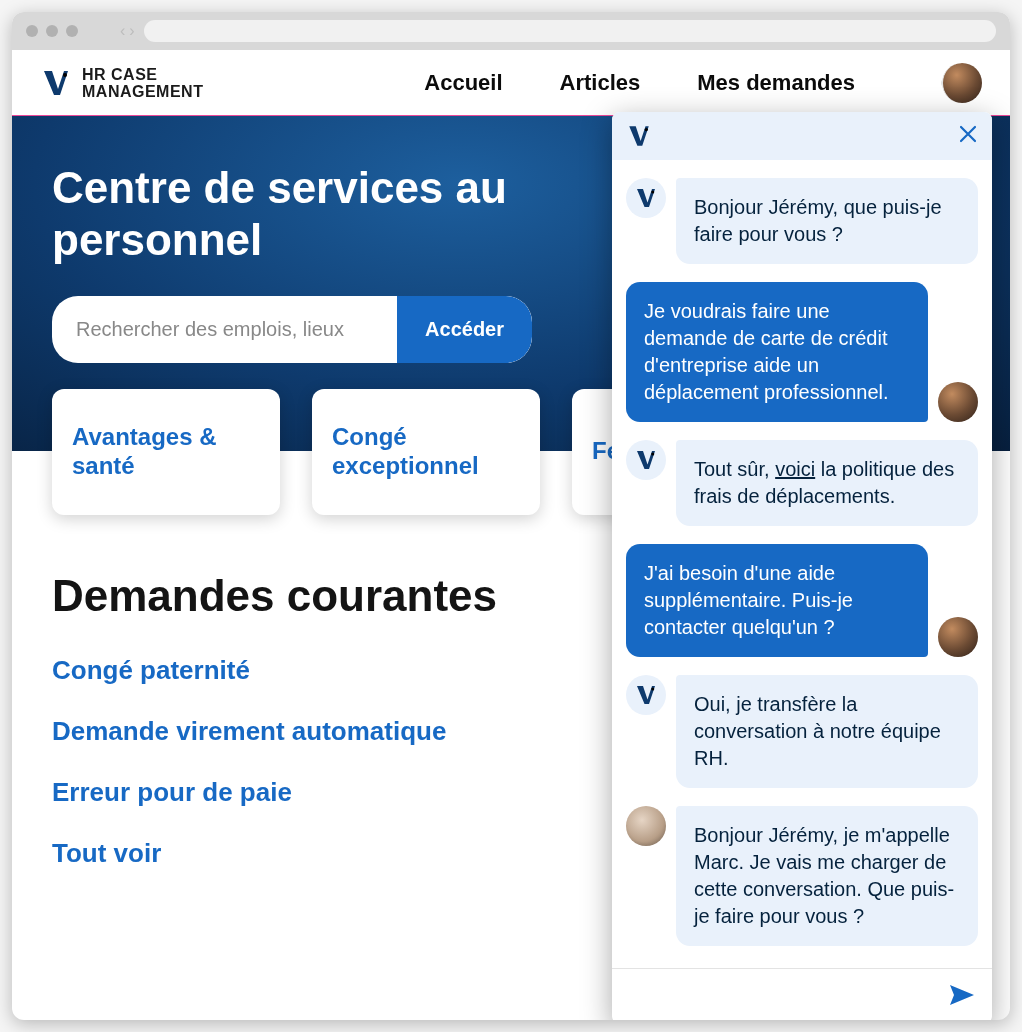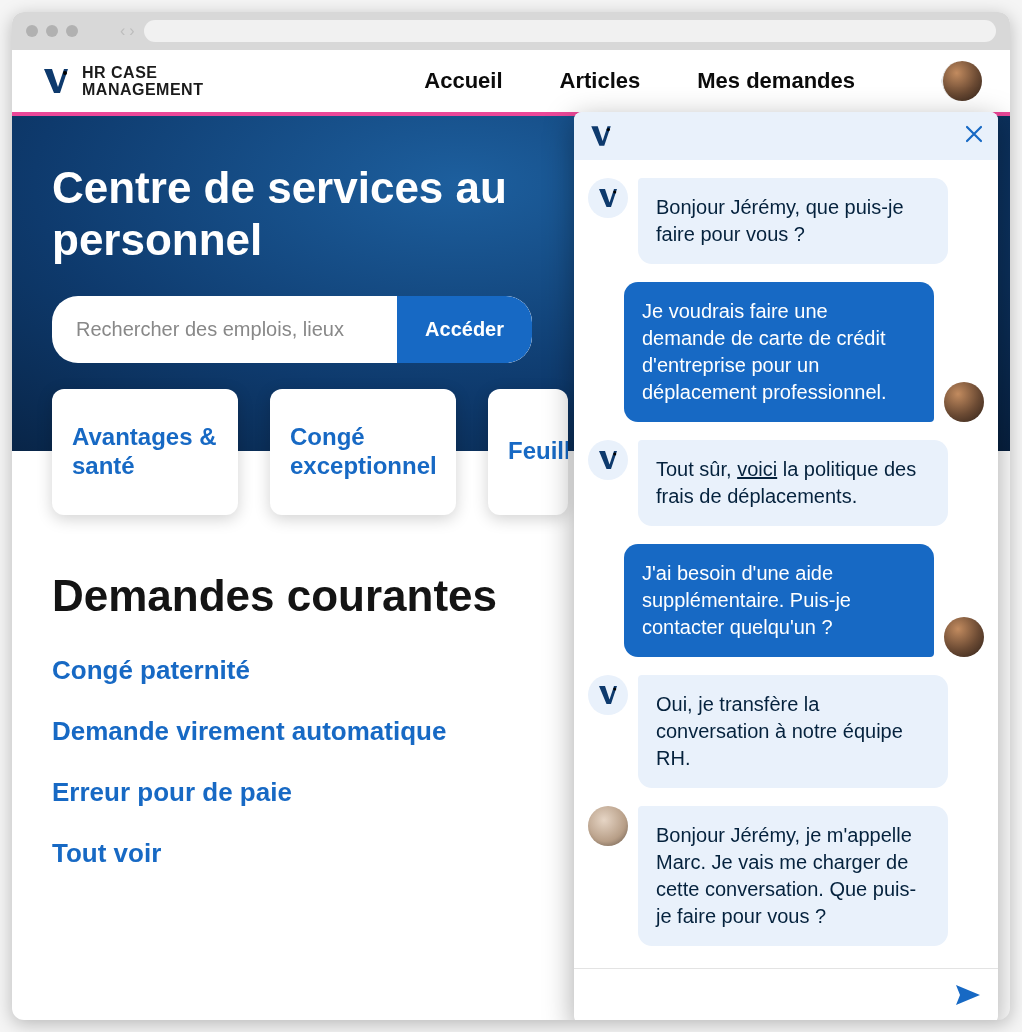--- a/index.html
+++ b/index.html
@@ -42,21 +42,21 @@
     padding: 0 10px;
     color: #b4b4b4;
   }
   .navarrows { display:flex; align-items:center; gap:4px; color:#bdbdbd; font-size:16px; position:absolute; left:108px;}
   
   .app-header {
     height: 66px;
     display: flex;
     align-items: center;
     padding: 0 28px;
-    border-bottom: 4px solid #ec4899;
+    border-bottom: 1px solid #ec4899;
   }
   .logo-mark {
     width: 32px; height: 32px;
     display:flex;align-items:center;justify-content:center;
   }
   .logo-text { font-weight: 800; font-size: 16px; line-height: 17px; color:#1b1b1b; letter-spacing:.5px; margin-left:10px;}
   .nav { margin-left: auto; display: flex; gap: 57px; align-items:center;}
   .nav a { font-weight: 700; font-size: 22px; color:#0b0b0b; text-decoration:none;}
   .avatar {
     width: 40px; height: 40px; border-radius: 50%;
@@ -94,42 +94,42 @@
   
   .cards {
     position: absolute;
     left: 40px;
     right: 10px;
     bottom: -64px;
     display: flex;
     gap: 32px;
   }
   .card {
-    width: 186px; height: 126px;
+    width: 228px; height: 126px;
     background:#fff; border-radius:12px;
     box-shadow: 0 4px 16px rgba(0,0,0,.18);
     padding: 22px 20px;
     color:#1769c4; font-size:24px; font-weight:700; line-height:1.2;
     cursor:pointer;
     display:flex; align-items:center;
   }
   .card.cut { width: 80px; overflow:hidden; white-space:nowrap;}
   
   .requests {
     margin-top: 120px;
     padding: 0 40px;
   }
   .requests h2 { font-size: 44px; font-weight:700; color:#141414; margin-bottom:34px;}
   .requests a { display:block; color:#1769c4; font-size:26px; font-weight:700; text-decoration:none; margin-bottom:30px;}
   
   .chat {
     position:absolute;
     top: 100px;
-    right: 12px;
-    width: 424px;
+    right: 18px;
+    width: 380px;
     height: 912px;
     background:#fff;
     border-radius: 8px;
     box-shadow: 0 8px 30px rgba(0,0,0,.35);
     display:flex;
     flex-direction:column;
     overflow:hidden;
   }
   .chat-header {
     height: 48px;
@@ -265,21 +265,21 @@
           <svg width="24" height="24" viewBox="0 0 32 32" class="logo-svg">
               <path d="M4 4 L12 4 L18 22 L24 4 L28 4 L20 28 L14 28 Z"></path>
               <circle cx="25" cy="8" r="2"></circle>
             </svg>
         </div>
         <div class="bubble">Bonjour Jérémy, que puis-je faire pour vous ?</div>
       </div>
 
       <div class="msg user">
         <div class="av user-av"></div>
-        <div class="bubble">Je voudrais faire une demande de carte de crédit d'entreprise pour un déplacement professionnel.</div>
+        <div class="bubble">Je voudrais faire une demande de carte de crédit d'entreprise aide un déplacement professionnel.</div>
       </div>
 
       <div class="msg bot">
         <div class="av bot-av">
           <svg width="24" height="24" viewBox="0 0 32 32" class="logo-svg">
               <path d="M4 4 L12 4 L18 22 L24 4 L28 4 L20 28 L14 28 Z"></path>
               <circle cx="25" cy="8" r="2"></circle>
             </svg>
         </div>
         <div class="bubble">

